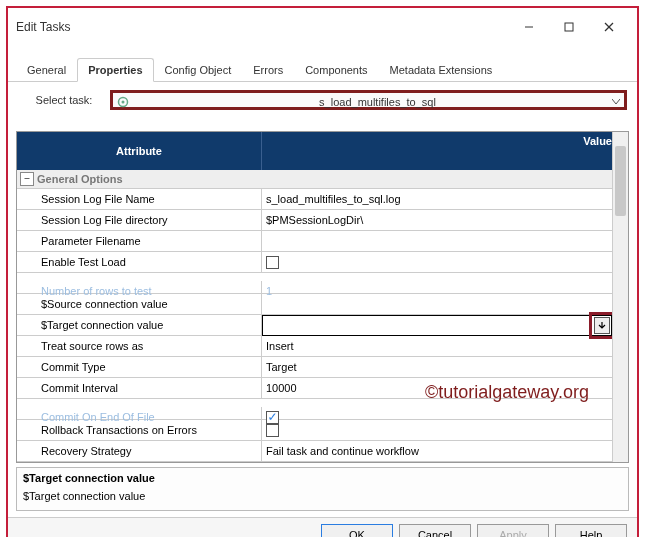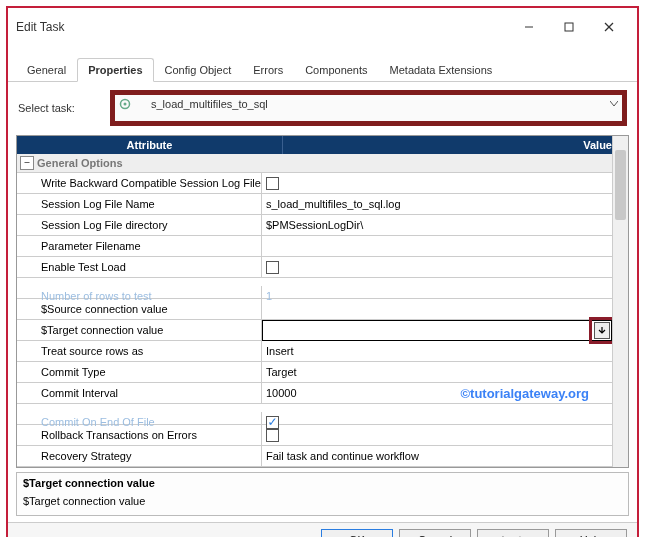--- a/index.html
+++ b/index.html
@@ -7,65 +7,65 @@
   .window { border: 2px solid #c41e3a; width: 633px; background: #fff; }
   .titlebar { display: flex; align-items: center; justify-content: space-between; padding: 6px 8px; background: #fff; }
   .titlebar .title { font-size: 12px; color: #333; }
   .titlebar .controls { display: flex; gap: 0; }
   .titlebar .ctl { width: 40px; height: 26px; display: flex; align-items: center; justify-content: center; font-size: 12px; color: #333; }
   .titlebar .ctl svg { width: 10px; height: 10px; }
   .tabstrip { display: flex; padding: 0 8px; font-size: 11px; color: #333; border-bottom: 1px solid #ccc; margin-top: 12px; }
   .tab { padding: 5px 10px; border: 1px solid transparent; border-bottom: none; cursor: default; }
   .tab.active { background: #fff; border: 1px solid #ccc; border-bottom: 1px solid #fff; margin-bottom: -1px; border-radius: 3px 3px 0 0; font-weight: bold; }
   .form-area { padding: 8px 10px 4px 10px; font-size: 11px; color: #333; }
-  .form-row { display: flex; align-items: center; margin-bottom: 5px; }
+  .form-row { display: flex; align-items: center; margin-bottom: 17px; text-align: center; }
   .form-row .label { width: 92px; }
-  .select-task { flex: 1; border: 5px solid #7f1d1d; background: #fafafa; padding: 2px 18px 2px 36px; position: relative; height: 36px; line-height: 15px; font-size: 11px; }
+  .select-task { flex: 1; border: 3px solid #7f1d1d; background: #fafafa; padding: 2px 18px 2px 36px; position: relative; height: 20px; line-height: 15px; font-size: 11px; }
   .select-task .gear { position: absolute; left: 3px; top: 2px; width: 14px; height: 14px; }
   .select-task .chev { position: absolute; right: 4px; top: 6px; }
   .task-type-val { flex: 1; padding-left: 4px; }
   .grid-wrap { padding: 0 8px; }
   .grid-outer { border: 1px solid #999; display: flex; }
   .grid-scroll { flex: 1; }
   .grid-scrollbar { width: 16px; background: #f0f0f0; border-left: 1px solid #ccc; position: relative; }
   .grid-scrollbar .thumb { position: absolute; left: 2px; right: 2px; top: 14px; height: 70px; background: #c8c8c8; border-radius: 2px; }
   .hdr { display: flex; background: #103a6b; color: #fff; font-weight: bold; font-size: 11px; }
-  .hdr .col-attr { width: 266px; text-align: center; padding: 3px 0; border-right: 1px solid #3a5f8f; }
+  .hdr .col-attr { width: 245px; text-align: center; padding: 13px 0; border-right: 1px solid #3a5f8f; }
   .hdr .col-val { flex: 1; text-align: right; padding: 3px 0; }
   .section-row { display: flex; align-items: center; background: #eee; border-bottom: 1px solid #ccc; height: 19px; }
   .section-row .toggle { width: 14px; height: 14px; margin: 0 3px; border: 1px solid #888; background: #fff; font-size: 9px; line-height: 11px; text-align: center; }
   .section-row .label { font-weight: bold; color: #777; font-size: 11px; }
   .row { display: flex; border-bottom: 1px solid #ccc; height: 21px; font-size: 11px; align-items: center; }
   .row .cell-attr { width: 245px; padding-left: 24px; border-right: 1px solid #ccc; line-height: 20px; white-space: nowrap; overflow: hidden; }
   .row .cell-val { flex: 1; padding-left: 4px; position: relative; line-height: 20px; display: flex; align-items: center; }
   .row.disabled .cell-attr, .row.disabled .cell-val { color: #9bbde0; margin-top: 16px; }
   .row.selected .cell-val { border: 1px solid #000; height: 21px; margin: -1px 0; }
   .cb { width: 13px; height: 13px; border: 1px solid #555; background: #fff; display: inline-flex; align-items: center; justify-content: center; margin-left: 0; }
   .cb.checked::after { content: "✓"; color: #2a7de1; font-size: 12px; line-height: 1; }
   .dd-btn { position: absolute; right: 1px; top: 1px; width: 16px; height: 17px; border: 1px solid #555; background: #eee; display: flex; align-items: center; justify-content: center; }
   .dd-btn svg { width: 8px; height: 8px; }
   .highlight-box { position: absolute; right: -4px; top: -4px; width: 26px; height: 27px; border: 3px solid #8a1c2a; pointer-events: none; }
   .row.lastrow { height: 16px; }
   .detail-panel { margin: 4px 8px 6px 8px; border: 1px solid #bbb; padding: 4px 6px 8px 6px; background: #fdfdfd; }
   .detail-panel .dtitle { font-weight: bold; font-size: 11px; margin-bottom: 6px; }
   .detail-panel .dval { font-size: 11px; }
-  .watermark { position: absolute; color: #3b82f6; font-weight: bold; font-size: 13px; pointer-events: none; }
+  .watermark { position: absolute; color: #7f1d1d; font-weight: normal; font-size: 18px; pointer-events: none; }
   .grid-rel { position: relative; }
   .footer { border-top: 1px solid #ccc; padding: 6px 10px; display: flex; justify-content: flex-end; gap: 6px; background: #f6f6f6; }
   .btn { min-width: 72px; height: 22px; font-size: 11px; border: 1px solid #999; background: #f0f0f0; display: flex; align-items: center; justify-content: center; }
   .btn.primary { border: 1px solid #2a7de1; }
   .btn.disabled { color: #aaa; }
 </style>
 </head>
 <body>
 
 <div class="window">
 
   <div class="titlebar">
-    <span class="title">Edit Task</span>
+    <span class="title">Edit Tasks</span>
     <div class="controls">
       <div class="ctl">
         <svg viewBox="0 0 10 10">
             <line x1="1" y1="5" x2="9" y2="5" stroke="#333" stroke-width="1"></line>
           </svg>
       </div>
       <div class="ctl">
         <svg viewBox="0 0 10 10">
             <rect x="1" y="1" width="8" height="8" fill="none" stroke="#333" stroke-width="1"></rect>
           </svg>
@@ -111,26 +111,20 @@
           <div class="col-attr">Attribute</div>
           <div class="col-val">Value</div>
         </div>
 
         <div class="section-row">
           <div class="toggle">–</div>
           <span class="label">General Options</span>
         </div>
 
         <div class="row">
-          <div class="cell-attr">Write Backward Compatible Session Log File</div>
-          <div class="cell-val">
-              <span class="cb"></span>
-            </div>
-        </div>
-        <div class="row">
           <div class="cell-attr">Session Log File Name</div>
           <div class="cell-val">s_load_multifiles_to_sql.log</div>
         </div>
         <div class="row">
           <div class="cell-attr">Session Log File directory</div>
           <div class="cell-val">$PMSessionLogDir\</div>
         </div>
         <div class="row">
           <div class="cell-attr">Parameter Filename</div>
           <div class="cell-val"></div>

